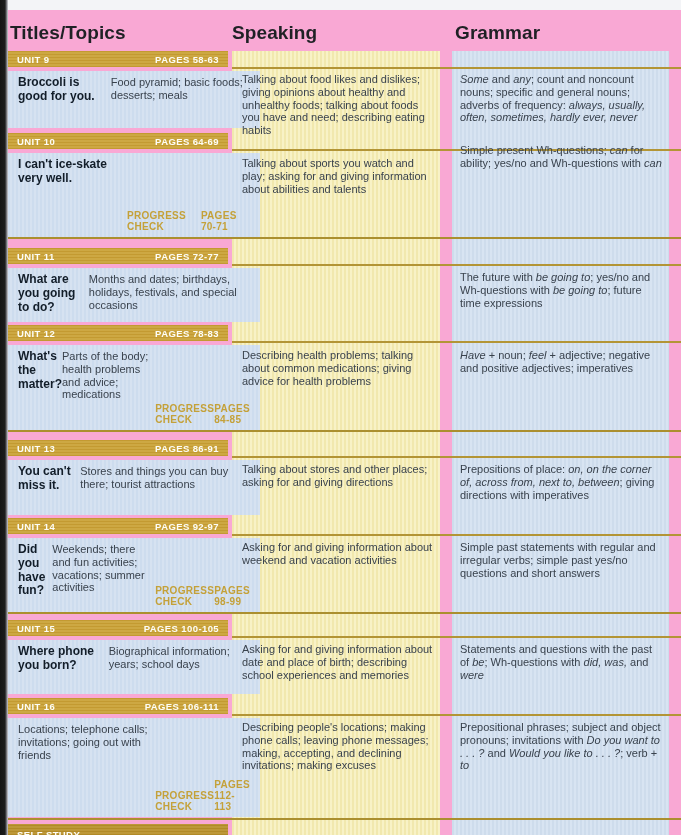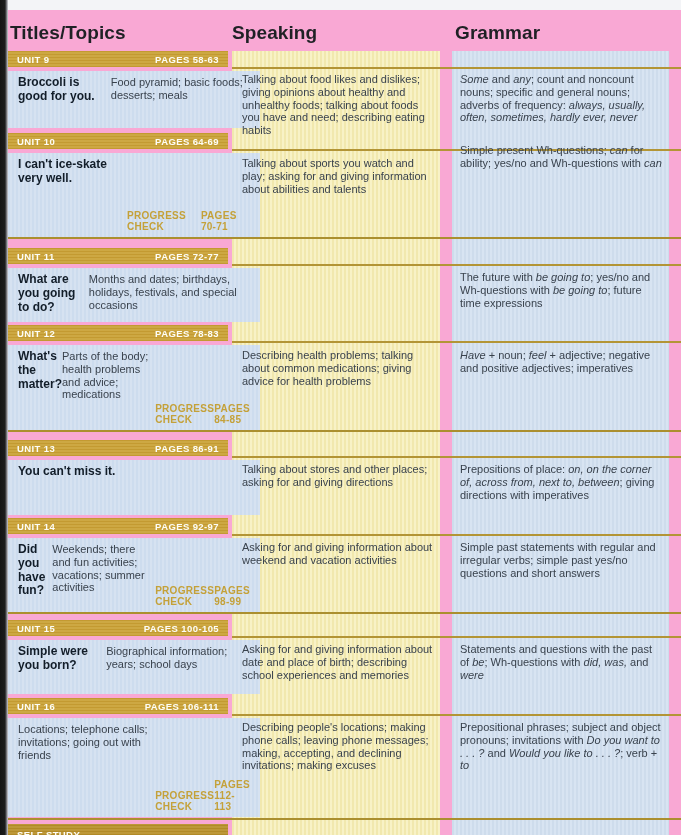--- a/index.html
+++ b/index.html
@@ -110,20 +110,21 @@
   <div class="cell gram-cell serif" style="top:349px"><i>Have</i> + noun; <i>feel</i> + adjective; negative and positive adjectives; imperatives</div>
   <div class="full-rule" style="top:430px"></div>
 
   <div class="banner" style="top:440px">
     <span>UNIT 13</span>
     <span>PAGES 86-91</span>
   </div>
   <div class="col-rule" style="top:456px"></div>
   <div class="box" style="top:460px;height:55px">
     <div class="unit-title">You can't miss it.</div>
+    <div class="serif">Stores and things you can buy there; tourist attractions</div>
   </div>
   <div class="cell speak-cell serif" style="top:463px">Talking about stores and other places; asking for and giving directions</div>
   <div class="cell gram-cell serif" style="top:463px">Prepositions of place: <i>on,</i> <i>on the corner of,</i> <i>across from,</i> <i>next to,</i> <i>between</i>; giving directions with imperatives</div>
 
   <div class="banner" style="top:518px">
     <span>UNIT 14</span>
     <span>PAGES 92-97</span>
   </div>
   <div class="col-rule" style="top:534px"></div>
   <div class="box" style="top:538px;height:74px">
@@ -137,21 +138,21 @@
   <div class="cell gram-cell serif" style="top:541px">Simple past statements with regular and irregular verbs; simple past yes/no questions and short answers</div>
   <div class="cell speak-cell serif" style="top:541px">Asking for and giving information about weekend and vacation activities</div>
   <div class="full-rule" style="top:612px"></div>
 
   <div class="banner" style="top:620px">
     <span>UNIT 15</span>
     <span>PAGES 100-105</span>
   </div>
   <div class="col-rule" style="top:636px"></div>
   <div class="box" style="top:640px;height:54px">
-    <div class="unit-title">Simple were you born?</div>
+    <div class="unit-title">Where phone you born?</div>
     <div class="serif">Biographical information; years; school days</div>
   </div>
   <div class="cell gram-cell serif" style="top:643px">Statements and questions with the past of <i>be</i>; Wh-questions with <i>did,</i> <i>was,</i> and <i>were</i></div>
   <div class="cell speak-cell serif" style="top:643px">Asking for and giving information about date and place of birth; describing school experiences and memories</div>
 
   <div class="banner" style="top:698px">
     <span>UNIT 16</span>
     <span>PAGES 106-111</span>
   </div>
   <div class="col-rule" style="top:714px"></div>

